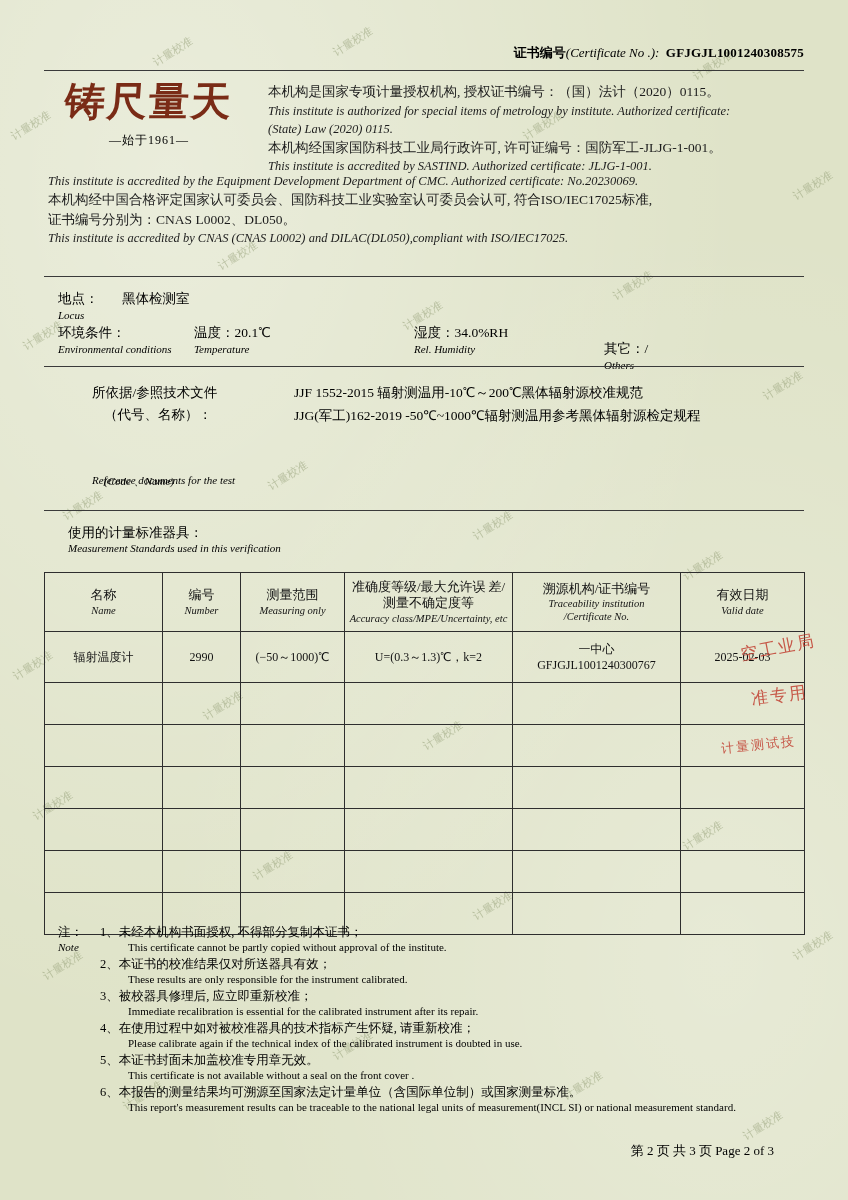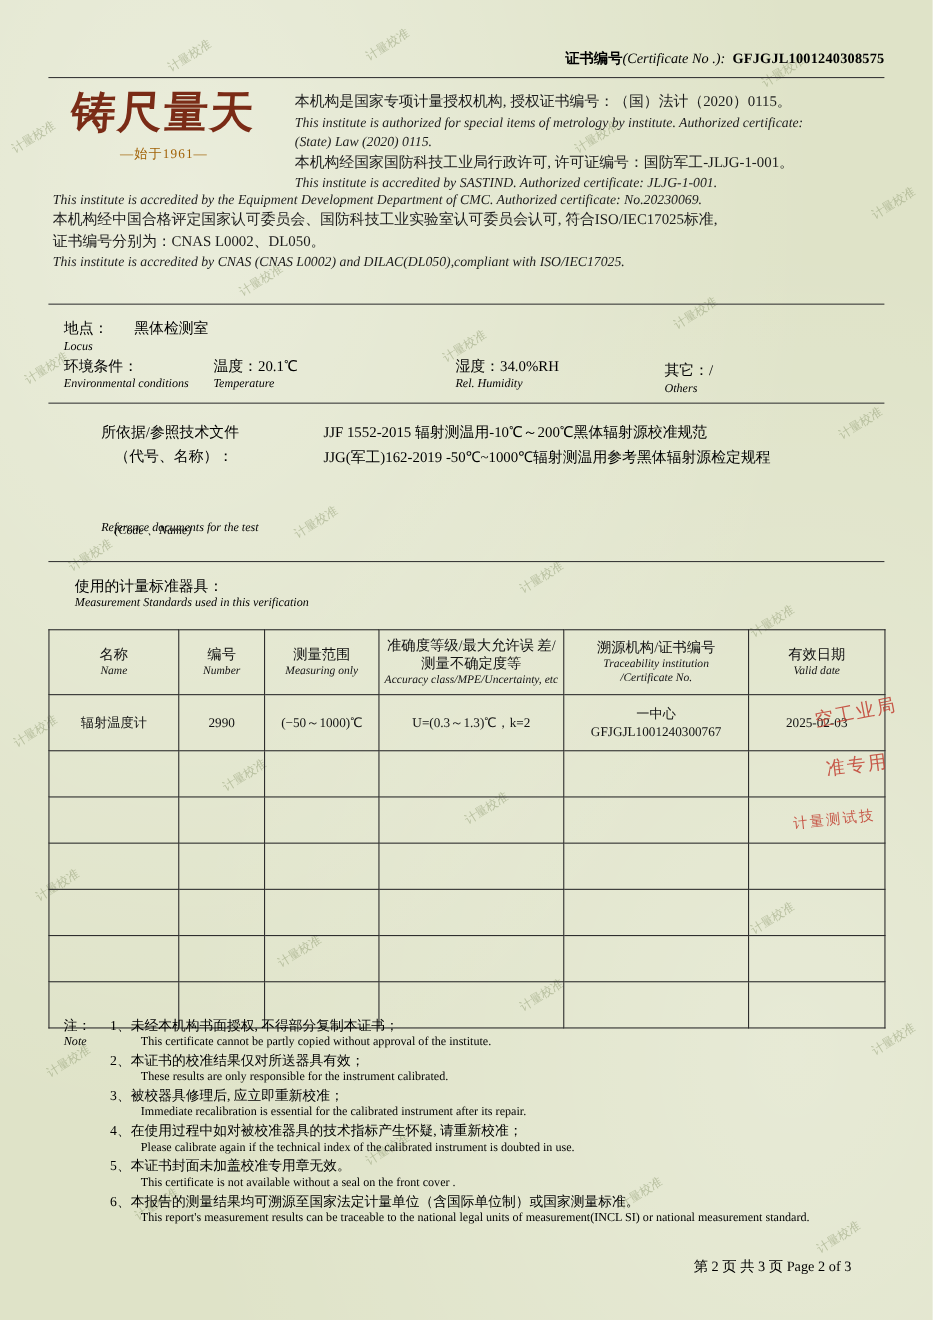--- a/index.html
+++ b/index.html
@@ -85,21 +85,21 @@
     font-weight: bold;
     color: #7a2b16;
     letter-spacing: 2px;
     line-height: 1.0;
     white-space: nowrap;
     transform: skewX(-4deg);
   }
   .logo-sub {
     margin-top: 10px;
     font-size: 12px;
-    color: #a16207;
+    color: #000000;
     letter-spacing: 1px;
     white-space: nowrap;
   }
 
   
   .stmt {
     position: absolute;
     font-size: 13.5px;
     line-height: 1.45;
     color: #1c1c1c;
@@ -124,21 +124,21 @@
   .lbl-en { font-style: italic; font-size: 11px; display: block; margin-top: 1px; }
 
   .sec2 { position: absolute; left: 0; top: 246px; width: 760px; font-size: 13.5px; }
   .sec2 .row1 { position: relative; height: 34px; }
   .sec2 .locus-lbl { position: absolute; left: 14px; top: 0; }
   .sec2 .locus-val { position: absolute; left: 78px; top: 0; }
   .sec2 .row2 { position: relative; height: 36px; }
   .sec2 .c1 { position: absolute; left: 14px; top: 0; }
   .sec2 .c2 { position: absolute; left: 150px; top: 0; }
   .sec2 .c3 { position: absolute; left: 370px; top: 0; }
-  .sec2 .c4 { position: absolute; left: 560px; top: 4px; }
+  .sec2 .c4 { position: absolute; left: 560px; top: 16px; }
 
   
   .sec3 { position: absolute; left: 0; top: 334px; width: 760px; font-size: 13.5px; }
   .sec3 .cn1 { position: absolute; left: 48px; top: 6px; }
   .sec3 .cn2 { position: absolute; left: 60px; top: 28px; }
   .sec3 .v1 { position: absolute; left: 250px; top: 6px; }
   .sec3 .v2 { position: absolute; left: 250px; top: 28px; }
   .sec3 .en1 { position: absolute; left: 48px; top: 96px; font-style: italic; font-size: 11px; }
   .sec3 .en2 { position: absolute; left: 60px; top: 96px; font-style: italic; font-size: 11px; }
 

